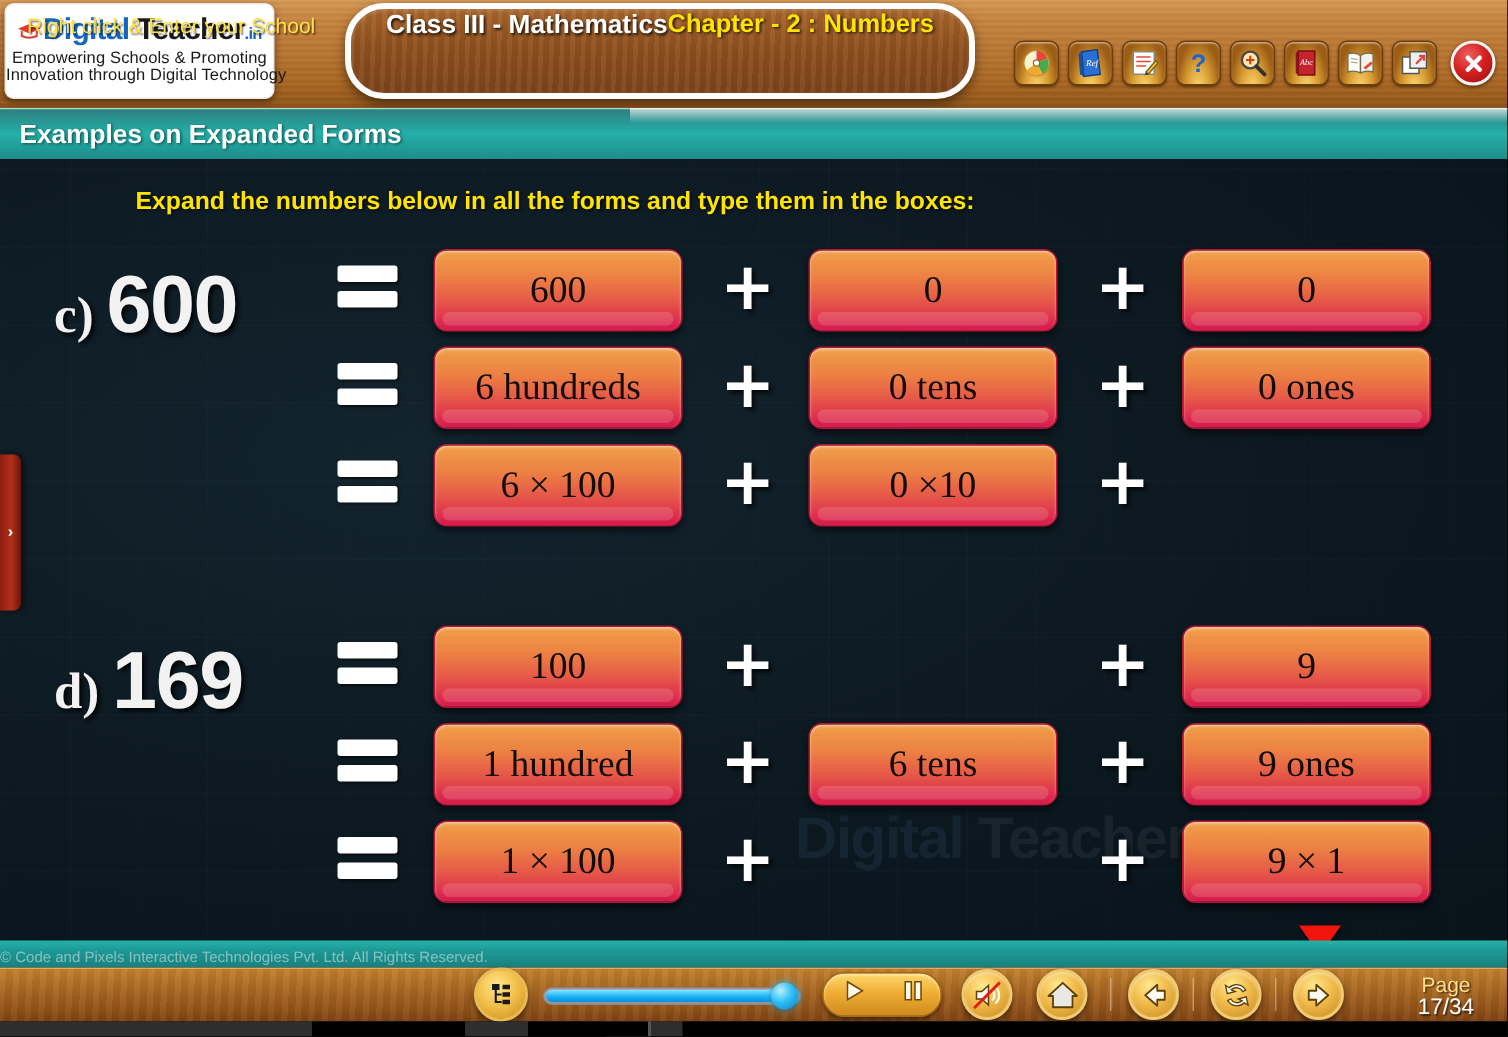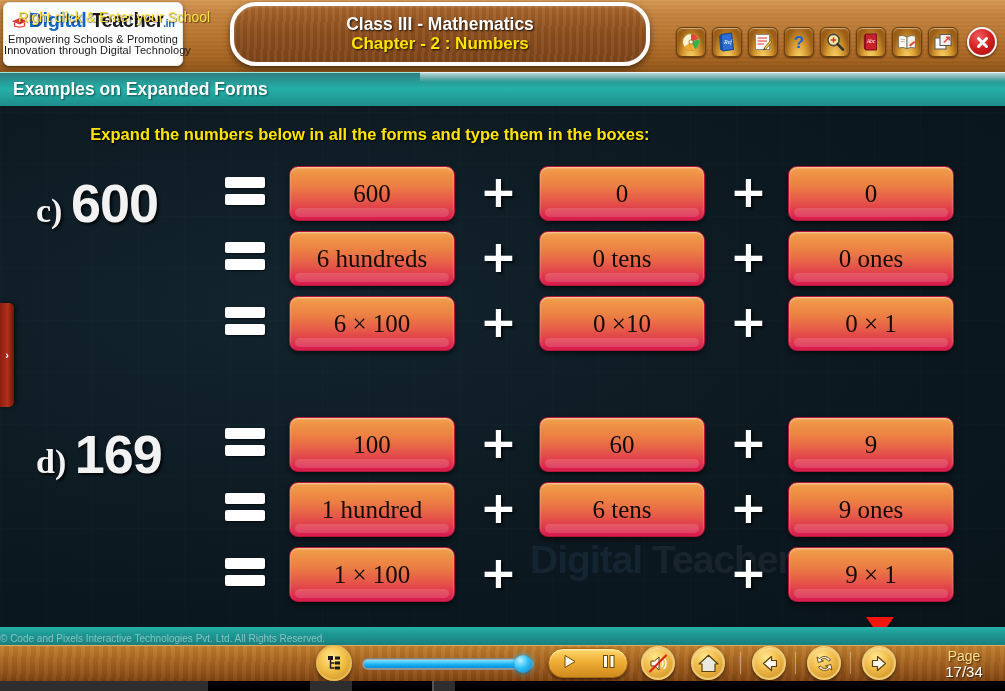--- a/index.html
+++ b/index.html
@@ -37,21 +37,21 @@
 
   
   #title-plaque {
     position:absolute; left:230px; top:2px; width:420px; height:64px;
     border-radius:26px;
     background:
       repeating-linear-gradient(92deg, rgba(255,255,255,.045) 0 3px, rgba(0,0,0,.05) 3px 7px),
       linear-gradient(180deg,#a9662c 0%,#90511f 45%,#7d441a 100%);
     border:4px solid #fdfdfd;
     box-shadow:0 3px 7px rgba(0,0,0,.5), inset 0 1px 3px rgba(255,255,255,.18);
-    display:flex; flex-direction:column; align-items:center; justify-content:center;
+    display:flex; flex-direction:row; justify-content:center;
   }
   #title-plaque .t1 {
     color:#ffffff; font-size:17.5px; font-weight:bold; line-height:20px;
     text-shadow:1px 1px 2px rgba(0,0,0,.85);
   }
   #title-plaque .t2 {
     color:#ffe400; font-size:17px; font-weight:bold; line-height:20px;
     text-shadow:1px 1px 2px rgba(0,0,0,.85);
   }
 
@@ -440,38 +440,36 @@
 
     <div class="prow prow-3">
       <div class="eq">
           <i></i>
           <i></i>
         </div>
       <div class="box box-1">6 × 100</div>
       <div class="plus plus-1">+</div>
       <div class="box box-2">0 ×10</div>
       <div class="plus plus-2">+</div>
-      <div class="box box-3">0 × 1</div>
     </div>
   </div>
 
   <div class="problem" id="problem-d">
     <div class="plabel">
       <span>d)</span>
       <span class="pnum">169</span>
     </div>
 
     <div class="prow prow-1">
       <div class="eq">
           <i></i>
           <i></i>
         </div>
       <div class="box box-1">100</div>
       <div class="plus plus-1">+</div>
-      <div class="box box-2">60</div>
       <div class="plus plus-2">+</div>
       <div class="box box-3">9</div>
     </div>
 
     <div class="prow prow-2">
       <div class="eq">
           <i></i>
           <i></i>
         </div>
       <div class="box box-1">1 hundred</div>

